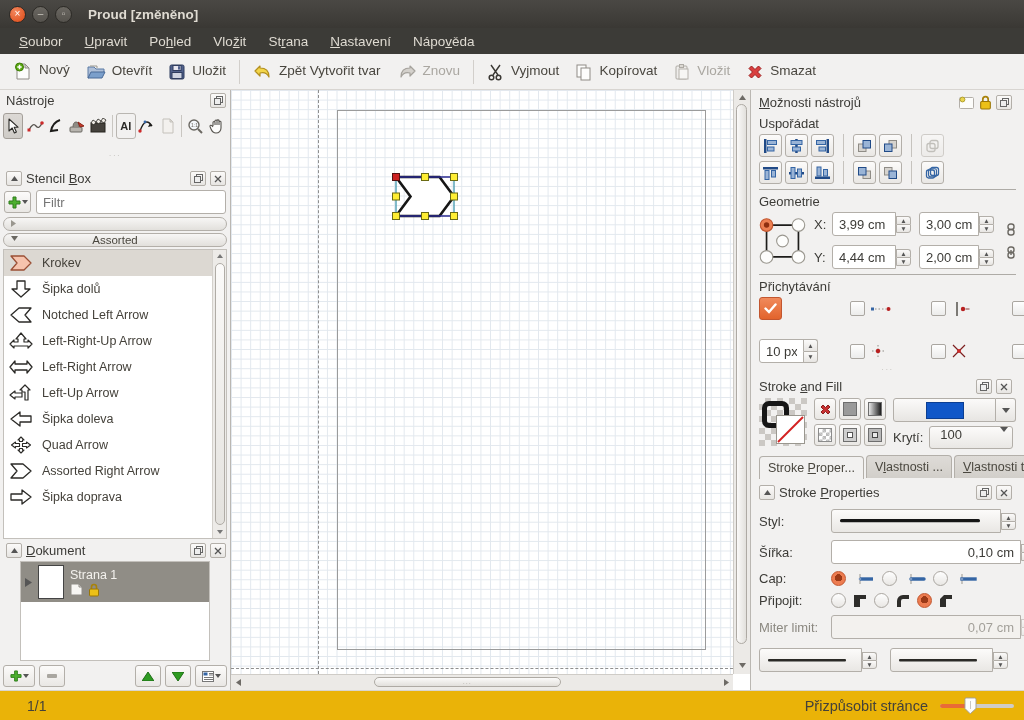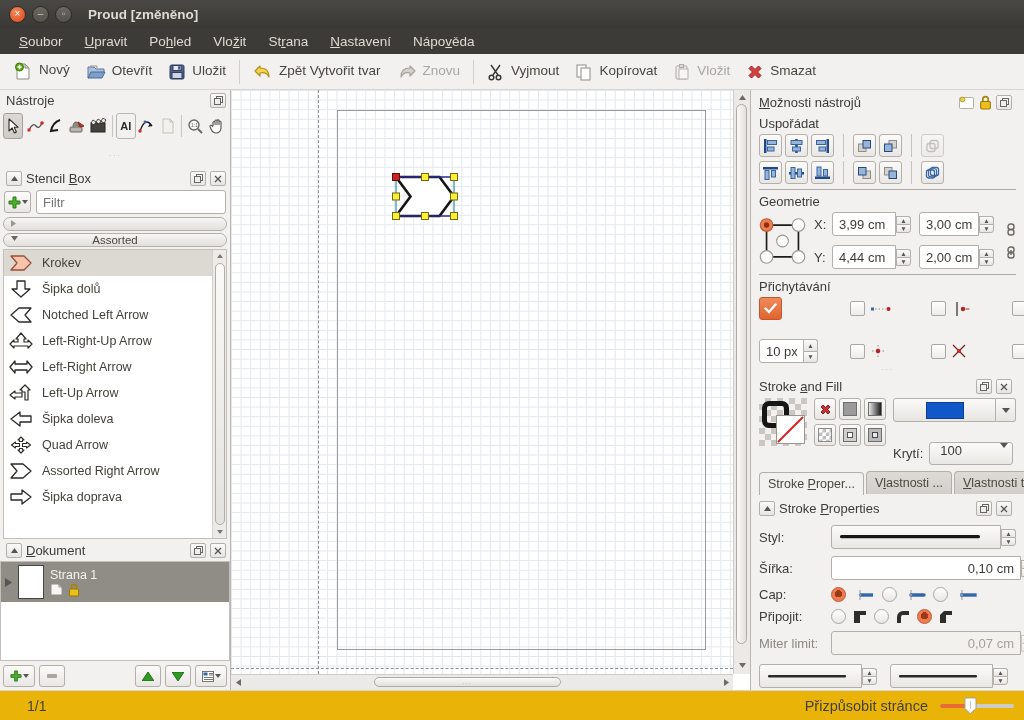--- a/index.html
+++ b/index.html
@@ -64,21 +64,21 @@
          font-size:11.5px; color:#4a473f; }
   .cat .tri { position:absolute; left:7px; top:2px; }
   .stencil-list { flex:1; margin:1px 3px; border:1px solid #c3c0bb; background:#fff; position:relative; overflow:hidden; }
   .s-rows { position:absolute; left:0; top:0; right:14px; bottom:0; }
   .s-row { height:26px; display:flex; align-items:center; gap:9px; padding-left:5px; }
   .s-row.selected { background:#dcd8d2; }
   .s-row .lbl { font-size:12.5px; color:#44413a; }
   .list-scroll { position:absolute; right:0; top:0; bottom:0; width:14px; background:#edebe8; border-left:1px solid #d4d1cc; }
   .list-scroll .arrow { position:absolute; left:0; right:0; height:12px; display:flex; align-items:center; justify-content:center; font-size:7px; color:#777; }
   .list-thumb { position:absolute; left:1.5px; width:10px; border-radius:5px; background:linear-gradient(#fbfaf9,#e4e2de); border:1px solid #b0aca6; }
-  .doc-box { height:100px; margin:1px 0; border:1px solid #c3c0bb; background:#fff; overflow:hidden; }
+  .doc-box { height:100px; margin:1px 20px; border:1px solid #c3c0bb; background:#fff; overflow:hidden; }
   .doc-row { height:40px; background:#908d86; display:flex; align-items:center; padding:2px 4px; gap:6px; }
   .doc-row .thumb { width:26px; height:34px; background:#fff; border:1px solid #444; position:relative; }
   .doc-meta { display:flex; flex-direction:column; gap:1px; }
   .doc-meta .pg { color:#f4f2ee; font-size:12.5px; }
   .doc-footer { display:flex; align-items:center; gap:4px; padding:3px 3px; }
   .doc-footer .fbtn { height:22px; display:flex; align-items:center; justify-content:center; gap:1px; }
   .doc-footer .sp { flex:1; }
   
   .canvas {
     position:absolute; left:0; top:0; right:17px; bottom:16px; background:#fff;
@@ -117,21 +117,21 @@
   .sf-preview { width:48px; height:48px; position:relative; flex:none;
     background-image:
       linear-gradient(45deg,#cbc8c4 25%,transparent 25%,transparent 75%,#cbc8c4 75%),
       linear-gradient(45deg,#cbc8c4 25%,transparent 25%,transparent 75%,#cbc8c4 75%);
     background-size:12px 12px; background-position:0 0,6px 6px; background-color:#f2f1f0; }
   .sf-stroke { position:absolute; left:3px; top:3px; width:27px; height:27px; border:5px solid #161616; border-radius:7px; }
   .sf-fill { position:absolute; right:2px; bottom:2px; width:29px; height:29px; background:#fff; border:1px solid #9a978f; }
   .sf-btncol { display:flex; flex-direction:column; gap:4px; flex:none; }
   .sf-btnrow { display:flex; gap:3px; }
   .sfb { width:22px; height:22px; display:flex; align-items:center; justify-content:center; padding:0; }
-  .sf-right { flex:1; display:flex; flex-direction:column; gap:20px; }
+  .sf-right { flex:1; display:flex; flex-direction:column; gap:4px; }
   .colorbar { height:24px; display:flex; align-items:center; }
   .colorbar .well { flex:1; height:24px; border:1px solid #b3afa9; border-radius:3px 0 0 3px;
                     background:linear-gradient(#fbfaf9,#e7e5e2); display:flex; align-items:center; justify-content:center; }
   .colorbar .dd { width:20px; height:24px; border:1px solid #b3afa9; border-left:none; border-radius:0 3px 3px 0;
                   background:linear-gradient(#fbfaf9,#e7e5e2); display:flex; align-items:center; justify-content:center; font-size:8px; color:#555; }
   .chip { width:38px; height:17px; background:#1057c8; border:1px solid #0b3e92; }
   .opacity-row { display:flex; align-items:center; gap:6px; }
   .opacity-combo { flex:none; width:84px; height:23px; display:flex; align-items:flex-start; padding:0 4px 0 10px; }
   .opacity-combo .val { flex:1; }
   

